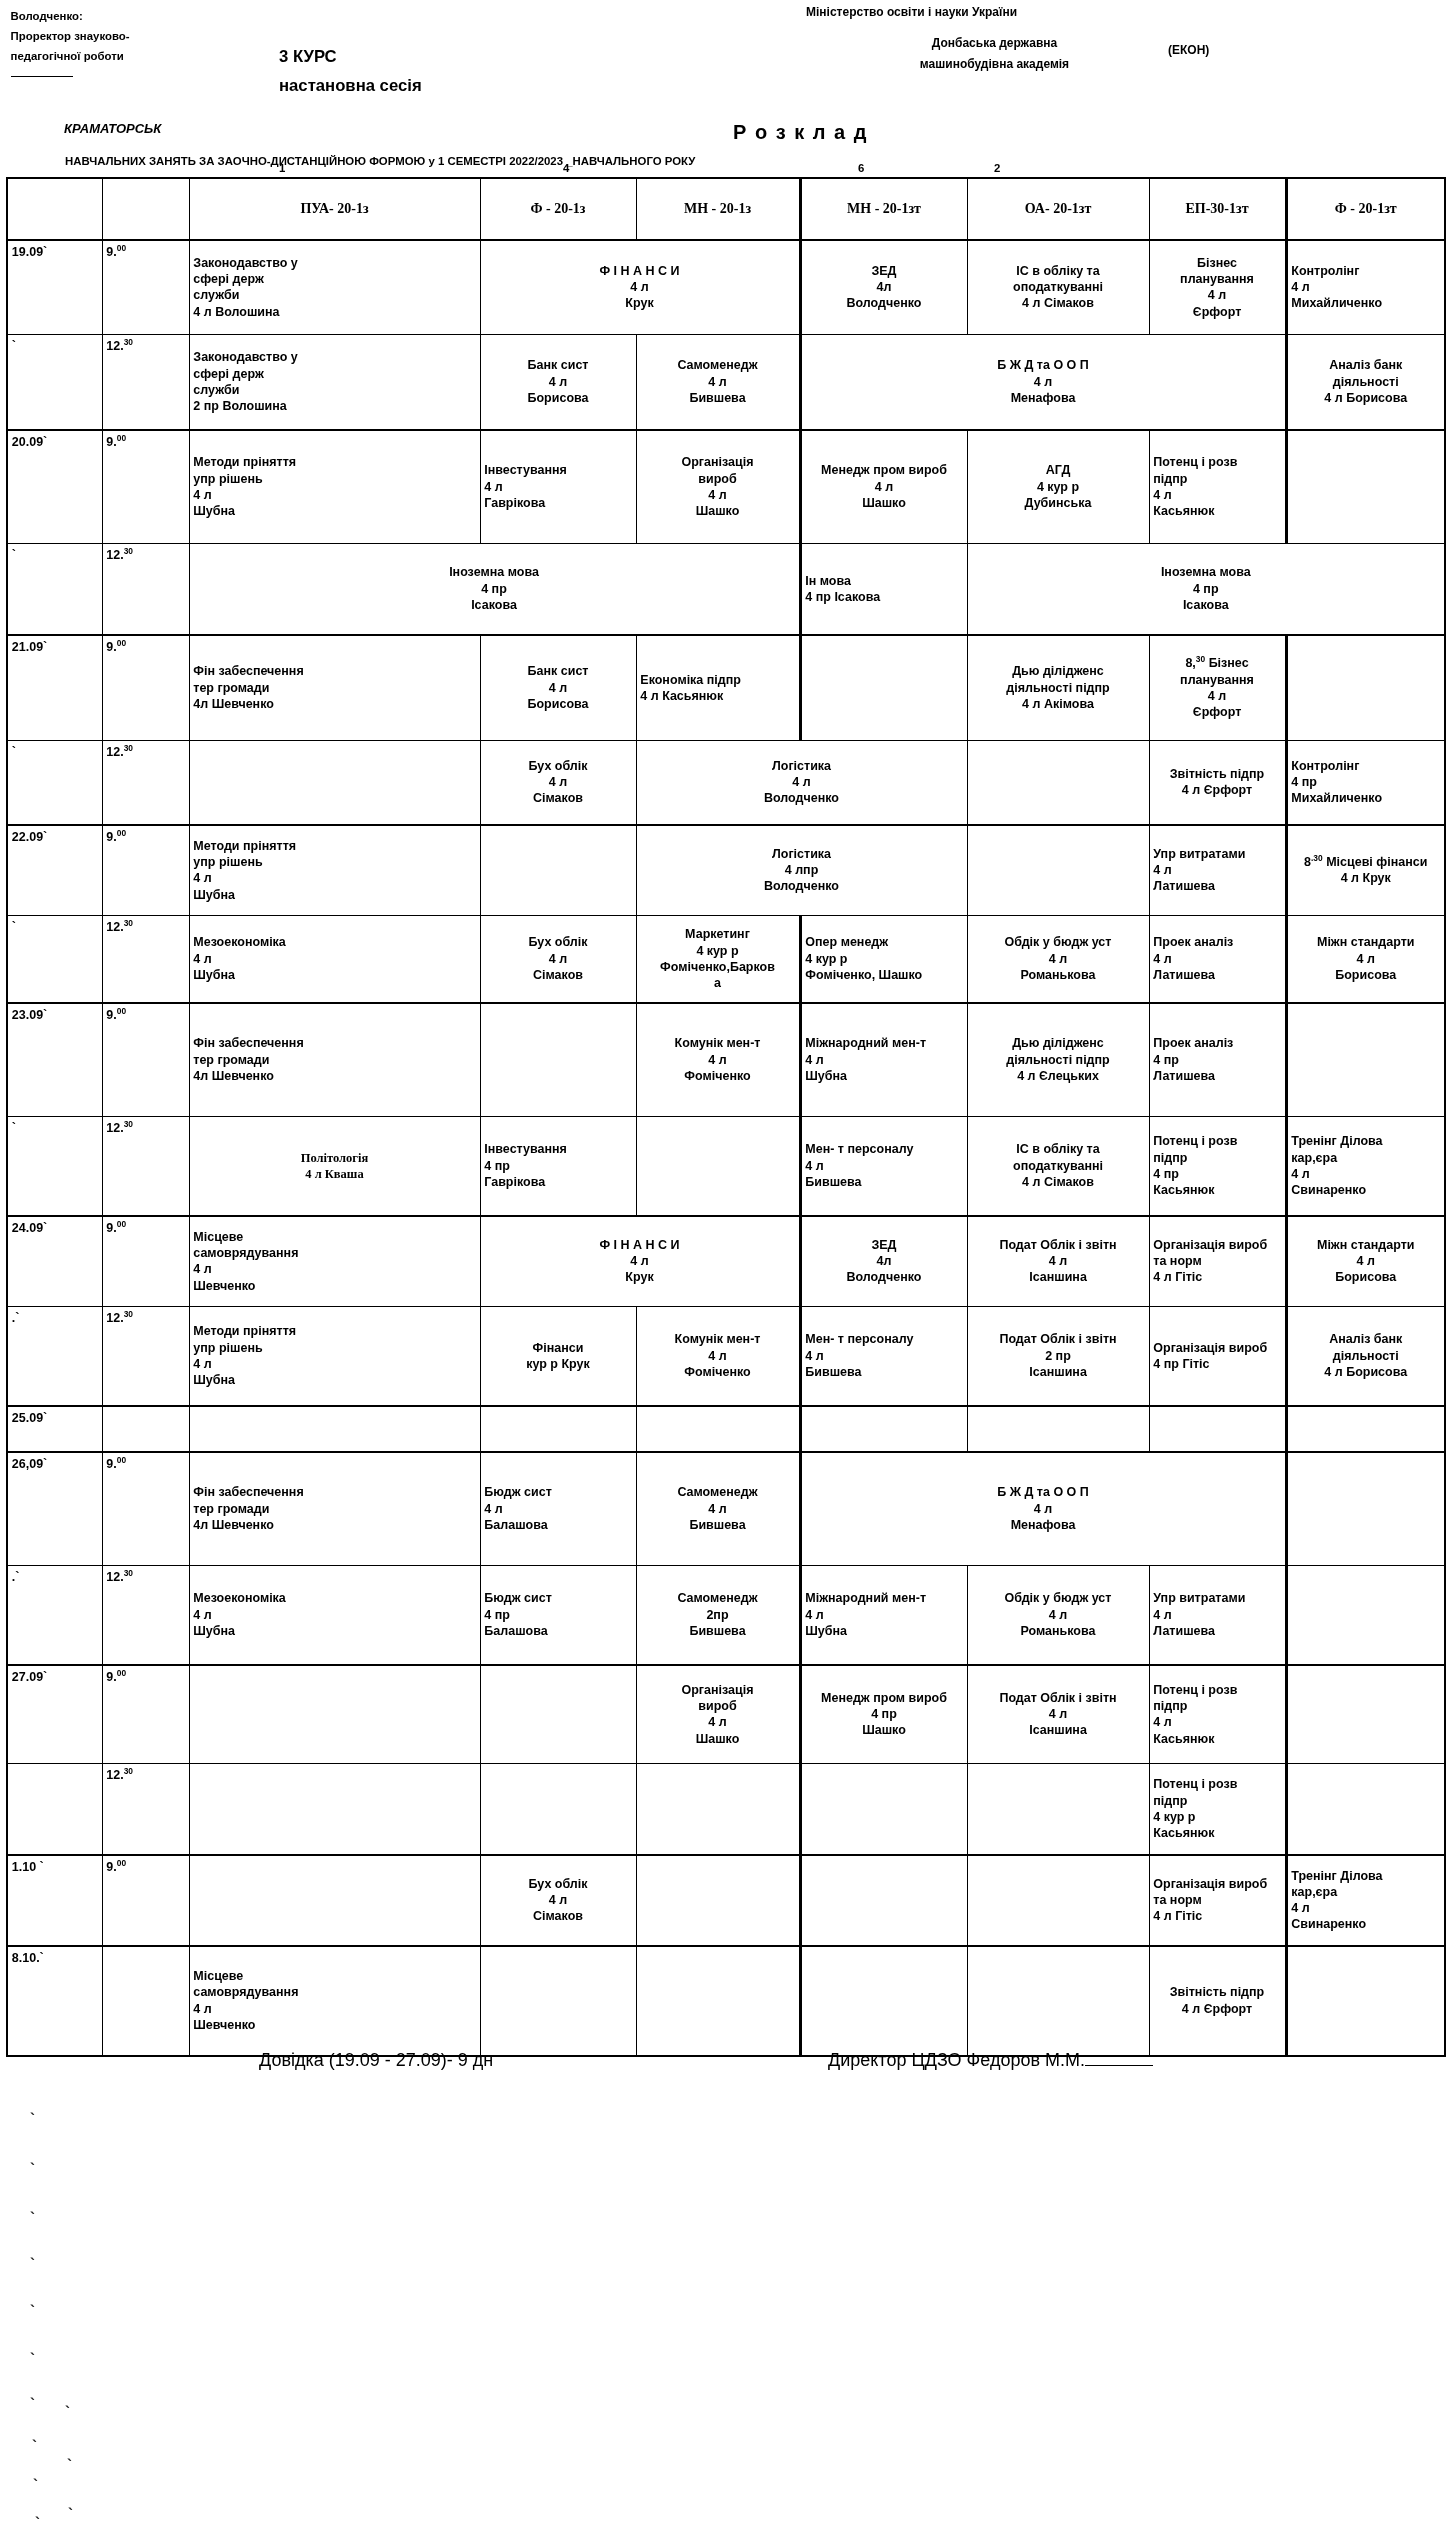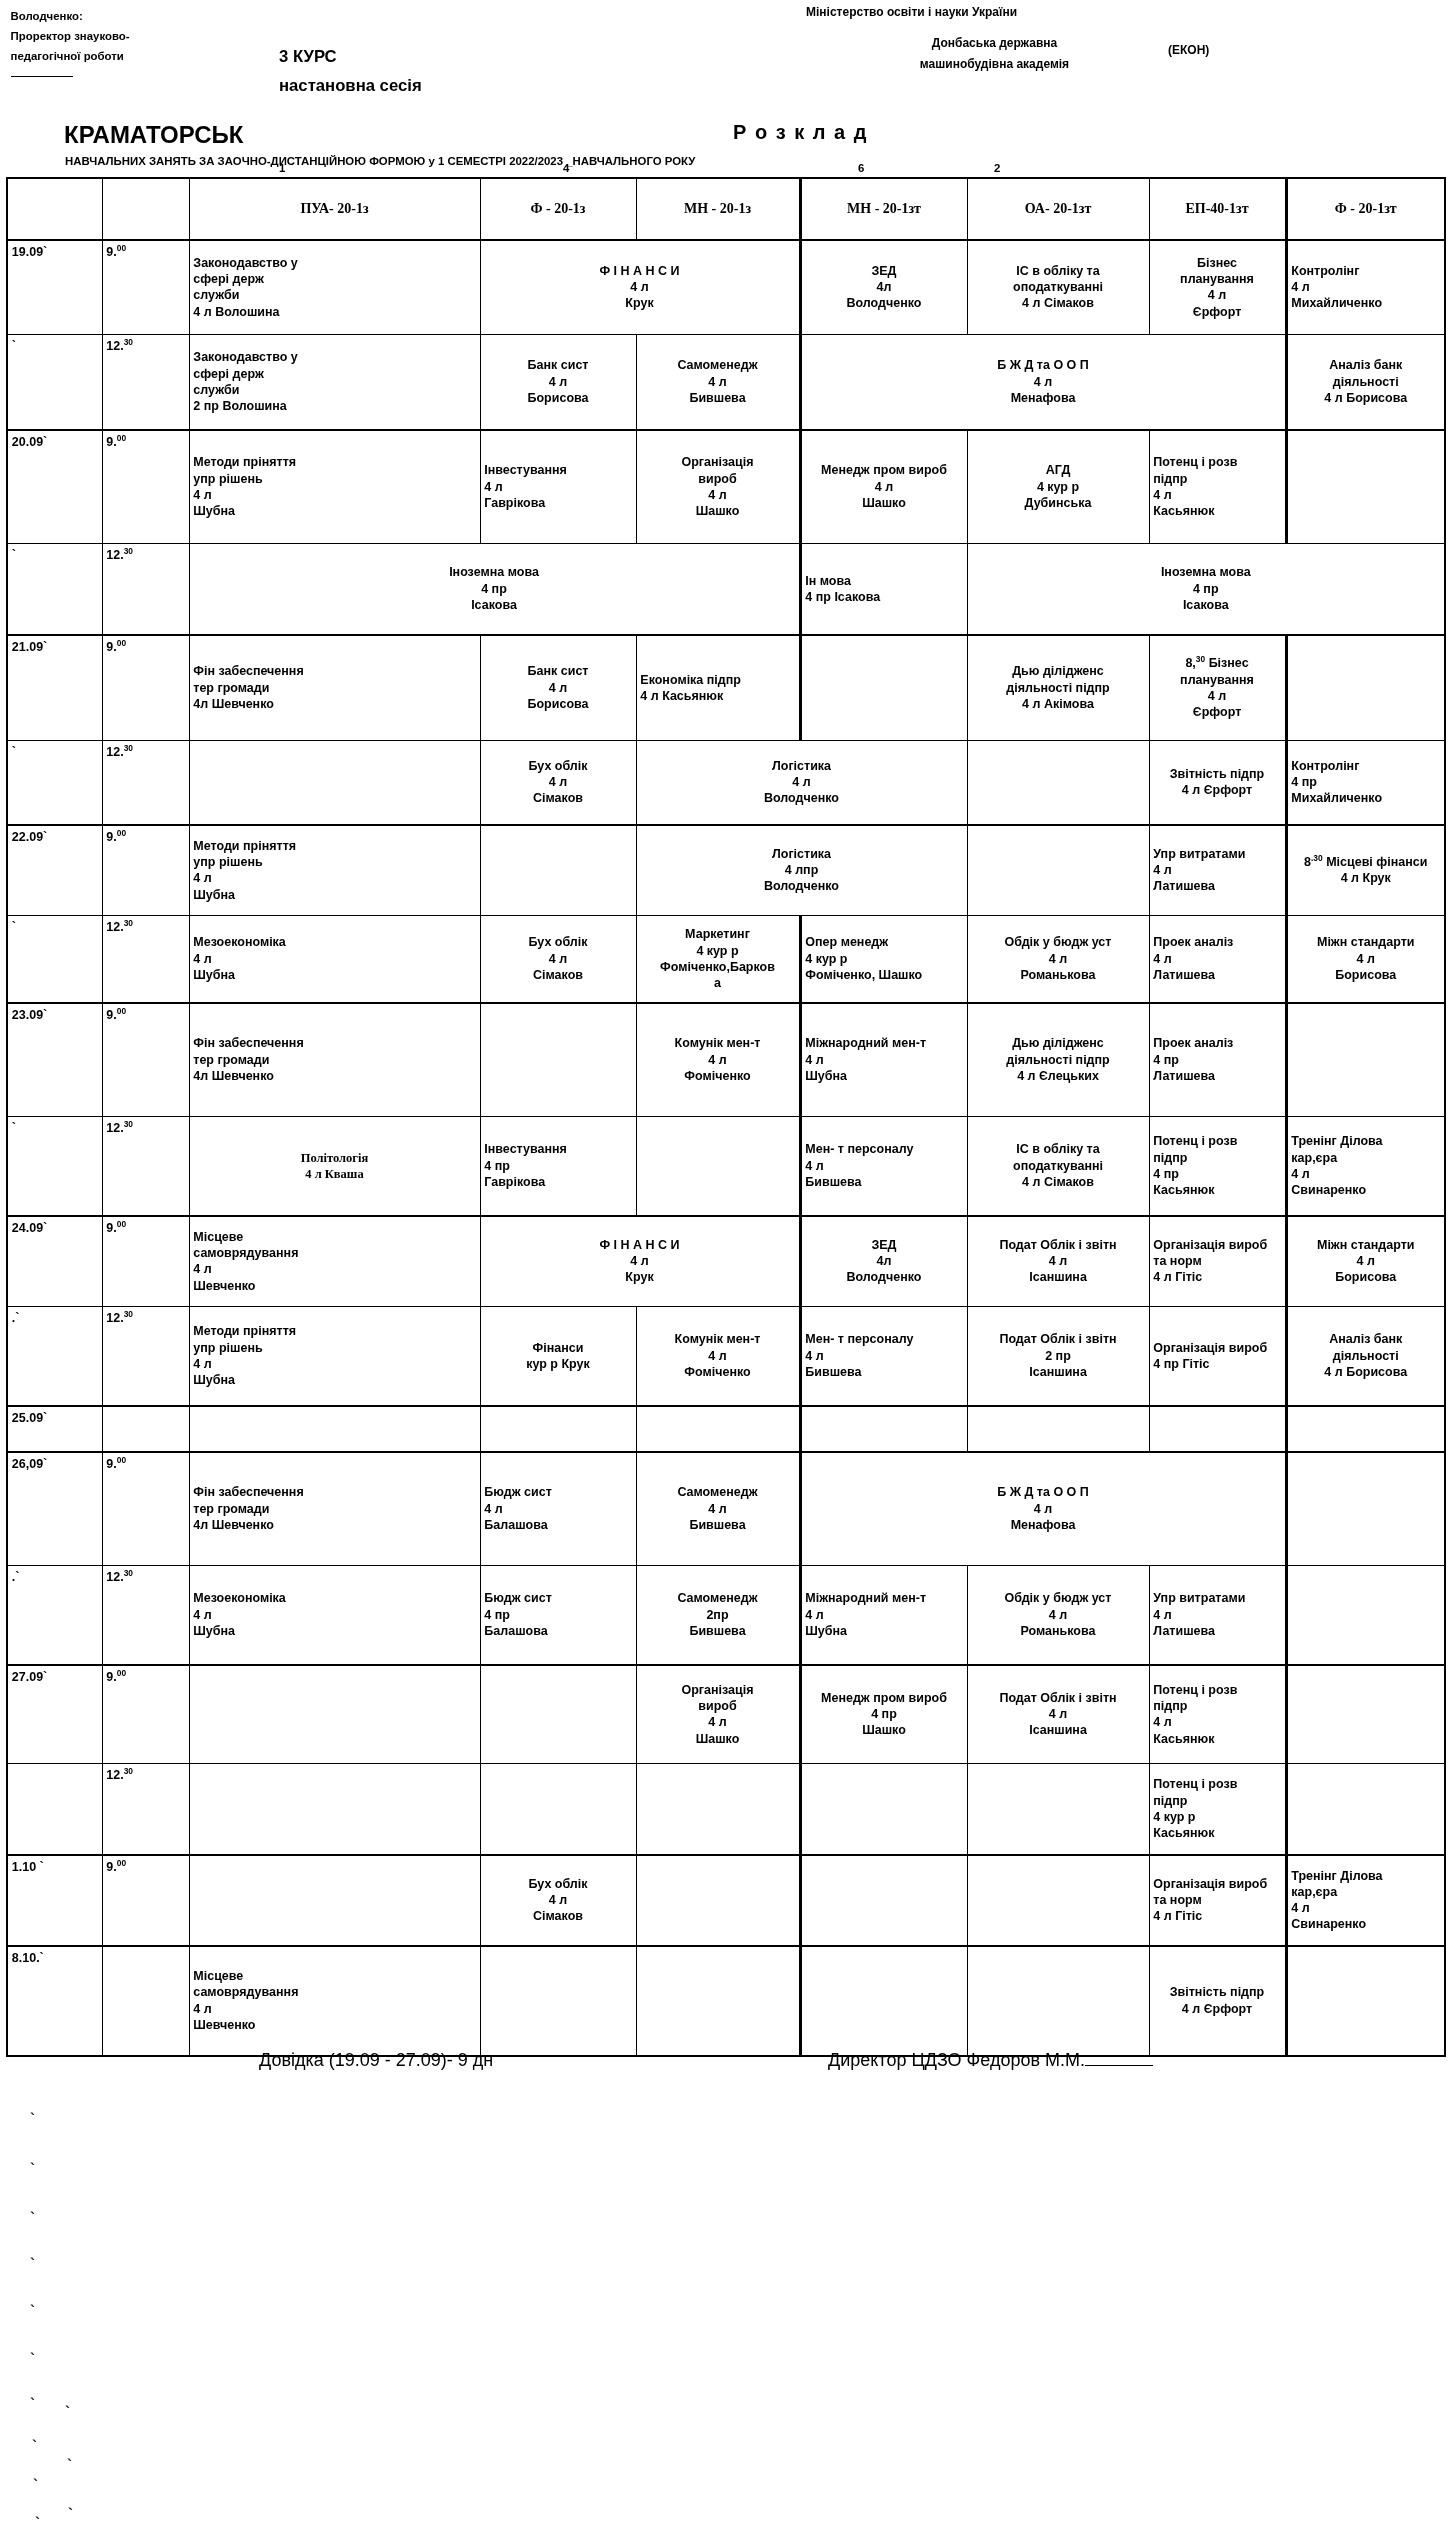--- a/index.html
+++ b/index.html
@@ -7,21 +7,21 @@
     width:1450px;height:2525px;position:relative;background:#fff;color:#000;
     font-family:"Liberation Sans",sans-serif;overflow:hidden;
   }
   .abs{position:absolute;white-space:nowrap;}
   .approve{font-size:11.4px;font-weight:bold;line-height:20px;}
   .sign-line{position:absolute;left:10.6px;top:76px;width:62px;border-bottom:1.5px solid #000;}
   .course{font-size:16.7px;font-weight:bold;}
   .ministry{font-size:12px;font-weight:bold;}
   .academy{font-size:12px;font-weight:bold;text-align:center;line-height:20.5px;}
   .econ{font-size:12px;font-weight:bold;}
-  .city{font-size:24px;font-weight:bold;}
+  .city{font-size:13px;font-weight:bold;font-style:italic;}
   .rozklad{font-size:20px;font-weight:bold;letter-spacing:1.5px;}
   .subtitle{font-size:11.4px;font-weight:bold;}
   .colnum{font-size:11.4px;font-weight:bold;}
   table{
     position:absolute;left:6px;top:177px;width:1438px;
     border-collapse:collapse;table-layout:fixed;
     border:2.3px solid #000;
   }
   th,td{
     border:1.5px solid #000;
@@ -88,21 +88,21 @@
     </colgroup>
   <thead>
       <tr id="head-row">
         <th style="height: 55px;"></th>
         <th style="height: 55px;"></th>
         <th style="height: 55px;">ПУА- 20-1з</th>
         <th style="height: 55px;">Ф - 20-1з</th>
         <th class="thick-r" style="height: 55px;">МН - 20-1з</th>
         <th style="height: 55px;">МН - 20-1зт</th>
         <th style="height: 55px;">ОА- 20-1зт</th>
-        <th class="thick-r" style="height: 55px;">ЕП-40-1зт</th>
+        <th class="thick-r" style="height: 55px;">ЕП-30-1зт</th>
         <th style="height: 55px;">Ф - 20-1зт</th>
       </tr>
     </thead>
   <tbody id="body">
       <tr class="day-top" style="height: 95px;">
         <td class="date-cell">19.09`</td>
         <td class="time-cell">9.<sup>00</sup></td>
         <td colspan="1" class="l">
           <div class="cell-text">Законодавство у<br>сфері  держ<br>служби<br> 4 л Волошина</div>
         </td>

